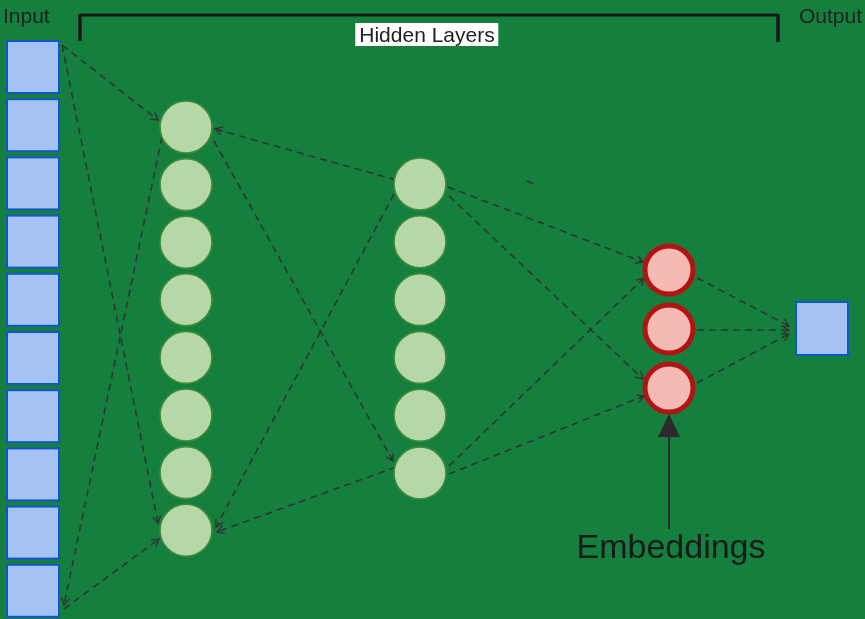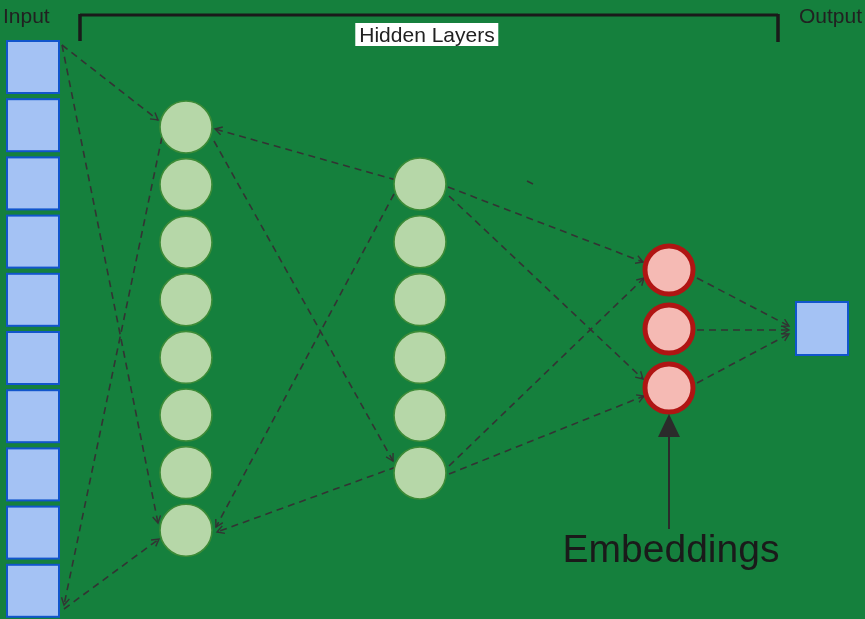--- a/index.html
+++ b/index.html
@@ -24,21 +24,21 @@
   .lbl-hidden {
     left: 427px; top: 3px;
     transform: translateX(-50%);
     background: #ffffff;
     padding: 0 4px;
     margin-top: 20px;
   }
   .lbl-embeddings {
     left: 671px; top: 528px;
     transform: translateX(-50%);
-    font-size: 39px;
+    font-size: 34px;
     color: #1a1a1a;
   }
 </style>
 </head>
 <body>
 
 <div class="canvas">
 
   <svg class="diagram" width="865" height="619" viewBox="0 0 865 619">
     <defs>

